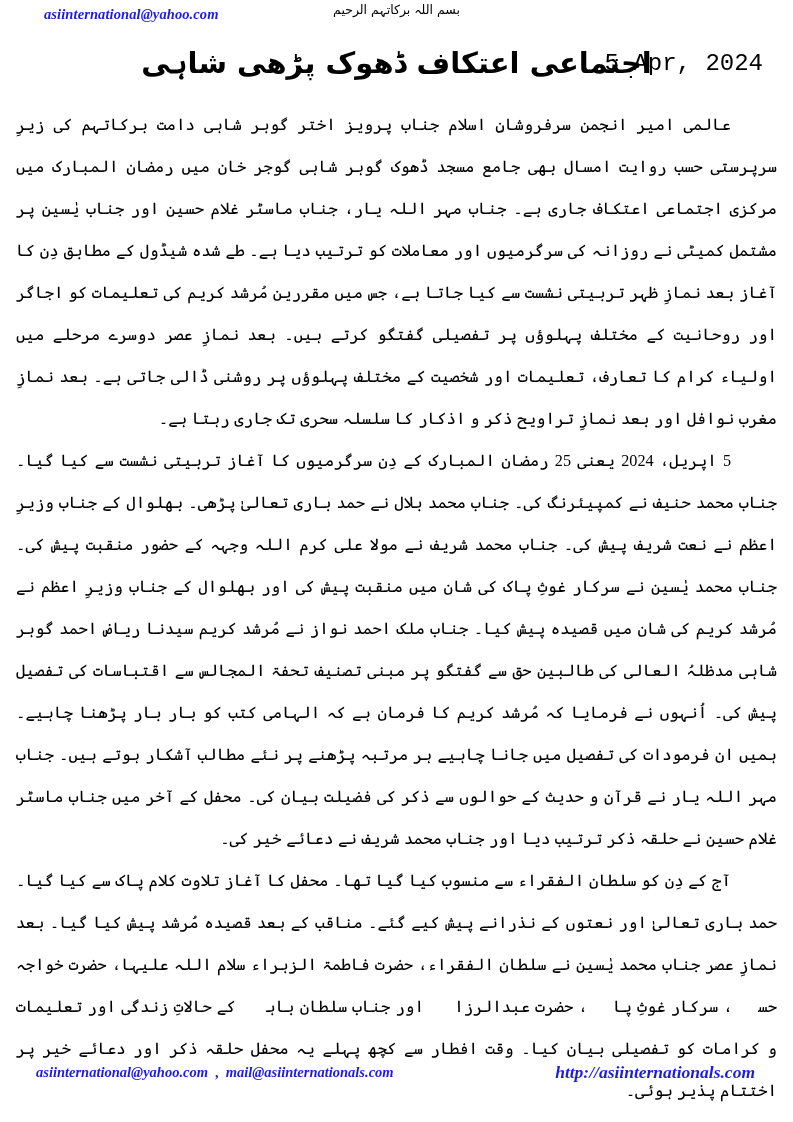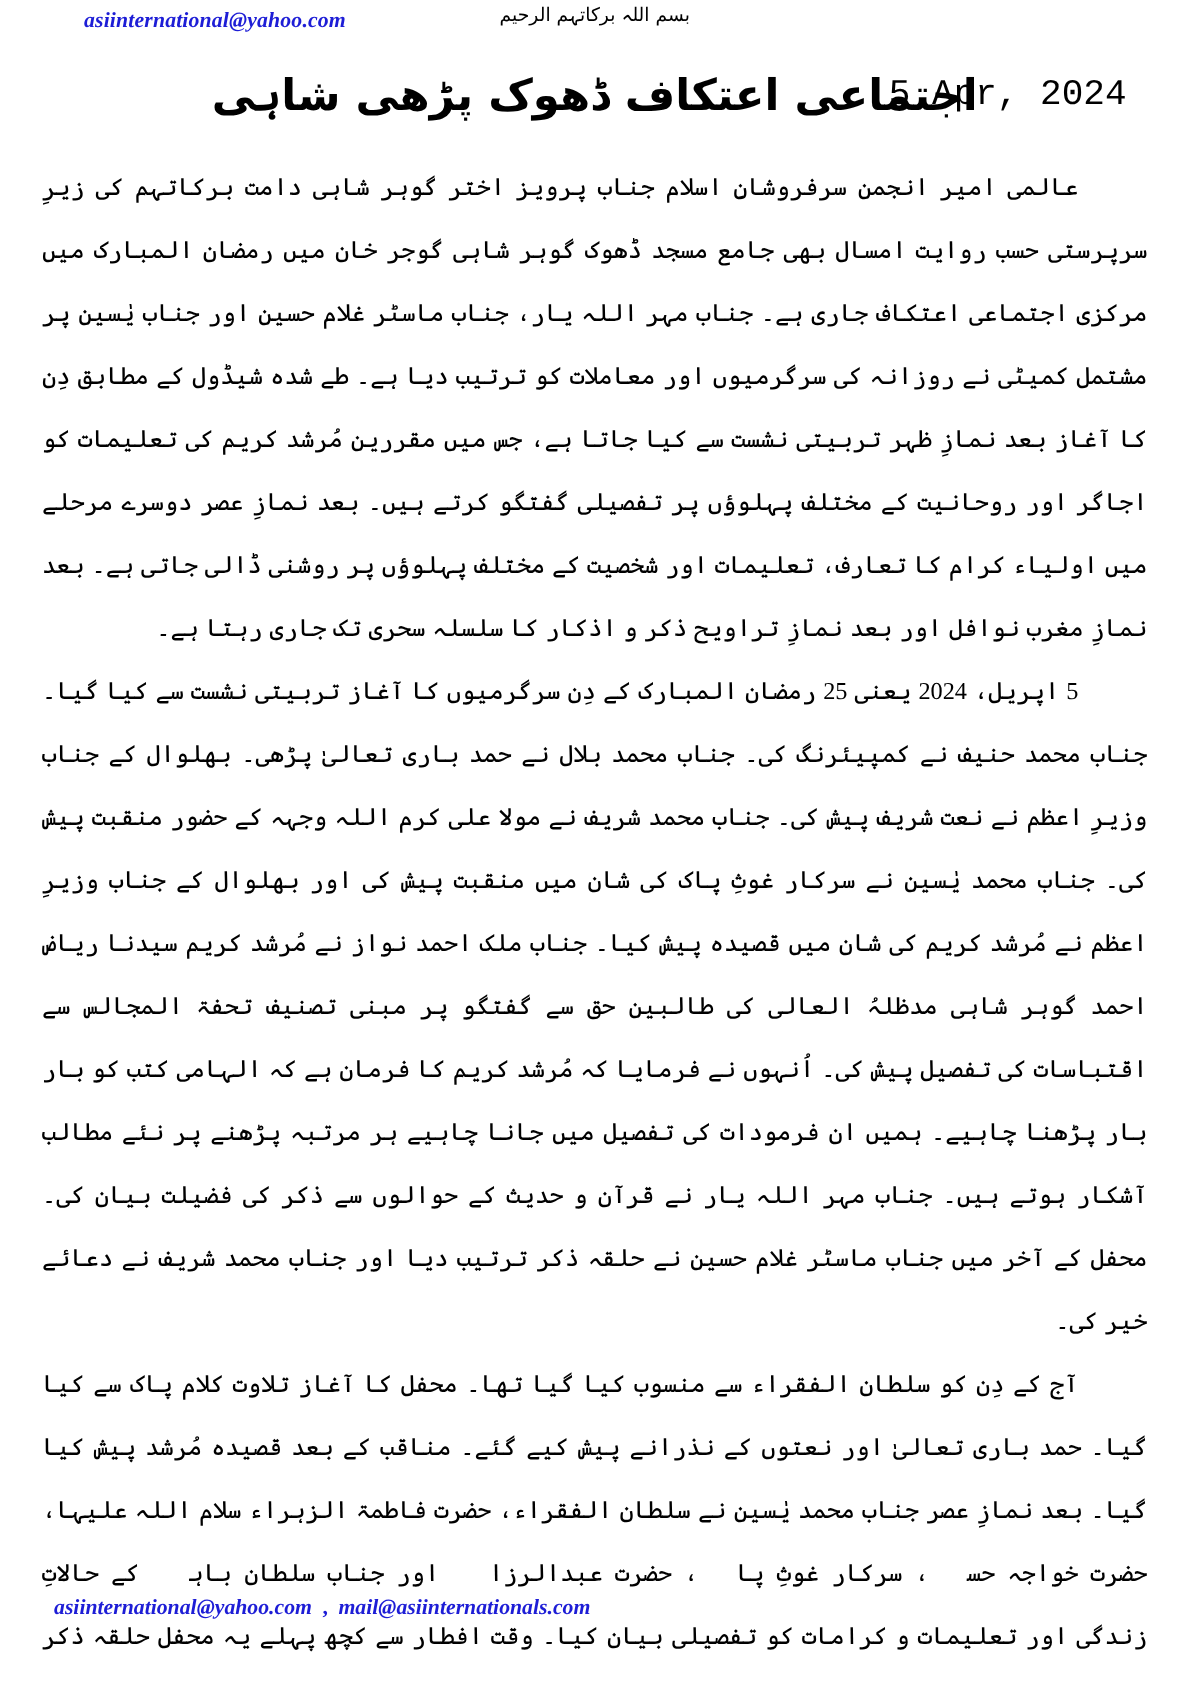--- a/index.html
+++ b/index.html
@@ -15,21 +15,21 @@
     overflow: hidden;
     font-family: "DejaVu Sans", sans-serif;
     color: #000000;
   }
 
   .page {
     position: relative;
     width: 793px;
     height: 1122px;
     box-sizing: border-box;
-    padding: 0 24px;
+    padding: 0 12px;
   }
 
   
   .header-row {
     position: relative;
     height: 34px;
     direction: ltr;
   }
   .header-email {
     position: absolute;
@@ -162,15 +162,16 @@
   <div class="body-block">
     <p>عالمی امیر انجمن سرفروشانِ اسلام جناب پرویز اختر گوہر شاہی دامت برکاتہم کی زیرِ سرپرستی حسب روایت امسال بھی جامع مسجد ڈھوک گوہر شاہی گوجر خان میں رمضان المبارک میں مرکزی اجتماعی اعتکاف جاری ہے۔ جناب مہر اللہ یار، جناب ماسٹر غلام حسین اور جناب یٰسین پر مشتمل کمیٹی نے روزانہ کی سرگرمیوں اور معاملات کو ترتیب دیا ہے۔ طے شدہ شیڈول کے مطابق دِن کا آغاز بعد نمازِ ظہر تربیتی نشست سے کیا جاتا ہے، جس میں مقررین مُرشد کریم کی تعلیمات کو اجاگر اور روحانیت کے مختلف پہلوؤں پر تفصیلی گفتگو کرتے ہیں۔ بعد نمازِ عصر دوسرے مرحلے میں اولیاء کرام کا تعارف، تعلیمات اور شخصیت کے مختلف پہلوؤں پر روشنی ڈالی جاتی ہے۔ بعد نمازِ مغرب نوافل اور بعد نمازِ تراویح ذکر و اذکار کا سلسلہ سحری تک جاری رہتا ہے۔</p>
     <p>5 اپریل، 2024 یعنی 25 رمضان المبارک کے دِن سرگرمیوں کا آغاز تربیتی نشست سے کیا گیا۔ جناب محمد حنیف نے کمپیئرنگ کی۔ جناب محمد بلال نے حمد باری تعالیٰ پڑھی۔ بھلوال کے جناب وزیرِ اعظم نے نعت شریف پیش کی۔ جناب محمد شریف نے مولا علی کرم اللہ وجہہ کے حضور منقبت پیش کی۔ جناب محمد یٰسین نے سرکار غوثِ پاک کی شان میں منقبت پیش کی اور بھلوال کے جناب وزیرِ اعظم نے مُرشد کریم کی شان میں قصیدہ پیش کیا۔ جناب ملک احمد نواز نے مُرشد کریم سیدنا ریاض احمد گوہر شاہی مدظلہُ العالی کی طالبین حق سے گفتگو پر مبنی تصنیف تحفۃ المجالس سے اقتباسات کی تفصیل پیش کی۔ اُنہوں نے فرمایا کہ مُرشد کریم کا فرمان ہے کہ الہامی کتب کو بار بار پڑھنا چاہیے۔ ہمیں ان فرمودات کی تفصیل میں جانا چاہیے ہر مرتبہ پڑھنے پر نئے مطالب آشکار ہوتے ہیں۔ جناب مہر اللہ یار نے قرآن و حدیث کے حوالوں سے ذکر کی فضیلت بیان کی۔ محفل کے آخر میں جناب ماسٹر غلام حسین نے حلقہ ذکر ترتیب دیا اور جناب محمد شریف نے دعائے خیر کی۔</p>
     <p>آج کے دِن کو سلطان الفقراء سے منسوب کیا گیا تھا۔ محفل کا آغاز تلاوت کلام پاک سے کیا گیا۔ حمد باری تعالیٰ اور نعتوں کے نذرانے پیش کیے گئے۔ مناقب کے بعد قصیدہ مُرشد پیش کیا گیا۔ بعد نمازِ عصر جناب محمد یٰسین نے سلطان الفقراء، حضرت فاطمۃ الزہراء سلام اللہ علیہا، حضرت خواجہ حسنؒ، سرکار غوثِ پاکؒ، حضرت عبدالرزاقؒ اور جناب سلطان باہوؒ کے حالاتِ زندگی اور تعلیمات و کرامات کو تفصیلی بیان کیا۔ وقت افطار سے کچھ پہلے یہ محفل حلقہ ذکر اور دعائے خیر پر اختتام پذیر ہوئی۔</p>
   </div>
 
   <div class="footer">
     <div class="footer-left">
       <span>asiinternational@yahoo.com</span><span class="sep">,</span><span>mail@asiinternationals.com</span>
     </div>
+    <div class="footer-right">http://asiinternationals.com</div>
   </div>
 
 </div>
 
 </body></html>

